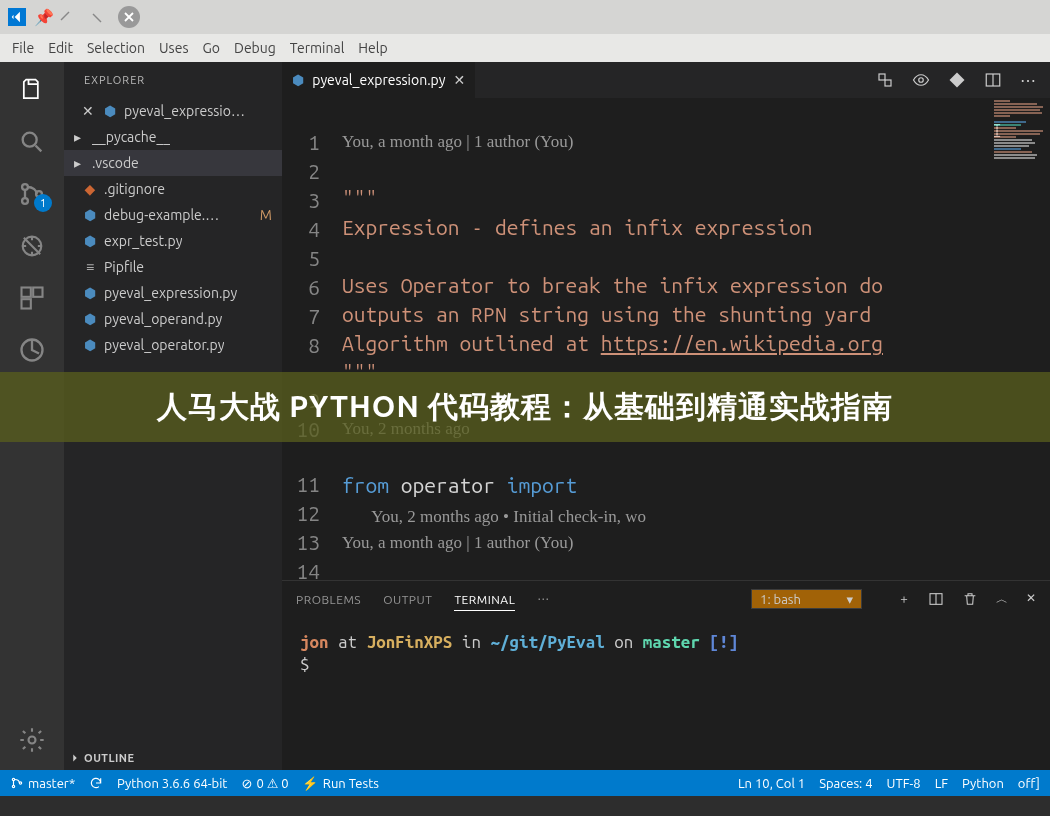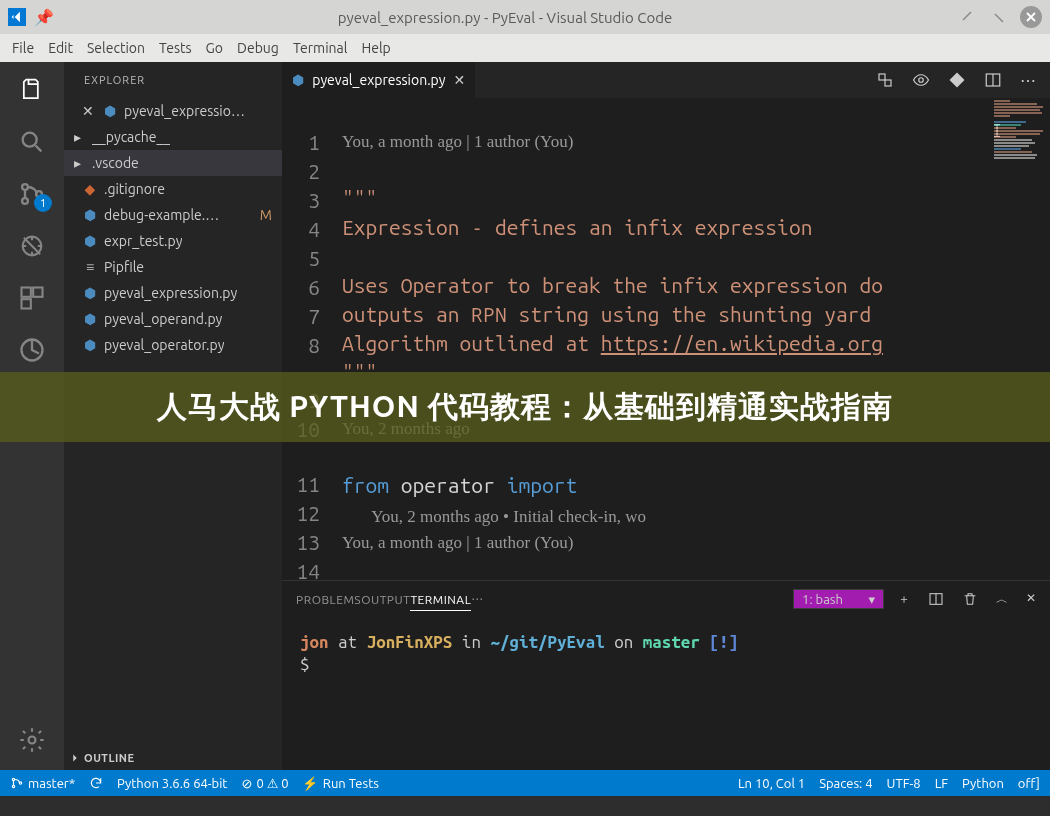--- a/index.html
+++ b/index.html
@@ -62,26 +62,26 @@
 .c-kw { color: #569cd6; }
 .minimap { width: 58px; background: #1e1e1e; opacity: 0.6; font-size: 2px; line-height: 2px; color: #ce9178; overflow: hidden; padding: 2px; }
 .mm-line { height: 2px; margin-bottom: 1px; }
 .cursor-ibeam { position: absolute; left: 710px; top: 22px; width: 2px; height: 18px; color: #fff; font-size: 18px; }
 
 
 .overlay-banner { position: absolute; left: 0; right: 0; top: 372px; height: 70px; background: rgba(90,95,30,0.75); display: flex; align-items: center; justify-content: center; color: #fff; font-size: 30px; font-weight: 700; letter-spacing: 1px; z-index: 50; pointer-events: none; }
 
 
 .panel { height: 190px; background: #1e1e1e; border-top: 1px solid #333; display: flex; flex-direction: column; }
-.panel-tabs { height: 36px; display: flex; align-items: center; padding: 0 14px; color: #969696; font-size: 12px; }
+.panel-tabs { height: 36px; display: flex; align-items: center; padding: 0 14px; gap: 22px; color: #969696; font-size: 12px; }
 .panel-tab { cursor: pointer; letter-spacing: 0.5px; }
 .panel-tab.active { color: #fff; border-bottom: 1px solid #fff; padding-bottom: 4px; margin-bottom: -5px; }
 .panel-dots { cursor: pointer; }
 .panel-spacer { flex: 1; }
-.term-select { background: #a21caf; color: #ccc; border: 1px solid #3c3c3c; padding: 2px 40px 2px 8px; font-size: 13px; position: relative; cursor: pointer; }
+.term-select { background: #a16207; color: #ccc; border: 1px solid #3c3c3c; padding: 2px 60px 2px 8px; font-size: 13px; position: relative; cursor: pointer; }
 .term-select::after { content: "▾"; position: absolute; right: 8px; }
 .panel-actions { display: flex; gap: 18px; margin-left: 14px; color: #ccc; }
 .panel-action { cursor: pointer; display: flex; }
 .terminal { flex: 1; padding: 14px 18px; font-family: "Ubuntu Mono", Consolas, monospace; font-size: 17px; line-height: 22px; color: #ccc; }
 .t-user { color: #d7875f; font-weight: 700; margin-top: 31px; }
 .t-at { color: #ccc; }
 .t-host { color: #d7af5f; font-weight: 700; }
 .t-path { color: #5fafd7; font-weight: 700; }
 .t-branch { color: #5fd7af; font-weight: 700; }
 .t-flag { color: #5f87d7; font-weight: 700; }
@@ -99,21 +99,20 @@
 </head>
 <body>
 
 <div class="titlebar">
   <div class="titlebar-icon">
     <svg viewBox="0 0 24 24" fill="#fff">
         <path d="M17 3l-9 9 9 9V3zM6 8l-3 4 3 4V8z"></path>
       </svg>
   </div>
   <span class="pin-icon">📌</span>
-  <div class="title-text">pyeval_expression.py - PyEval - Visual Studio Code</div>
   <div class="window-controls">
     <div class="window-btn">
         <svg width="14" height="14" viewBox="0 0 14 14" stroke="#888" stroke-width="1.5" fill="none">
           <path d="M3 10l8-8"></path>
         </svg>
       </div>
     <div class="window-btn">
         <svg width="14" height="14" viewBox="0 0 14 14" stroke="#888" stroke-width="1.5" fill="none">
           <path d="M3 4l8 8"></path>
         </svg>
@@ -123,21 +122,21 @@
           <path d="M2 2l8 8M10 2l-8 8"></path>
         </svg>
       </div>
   </div>
 </div>
 
 <div class="menubar">
   <span class="menu-item">File</span>
   <span class="menu-item">Edit</span>
   <span class="menu-item">Selection</span>
-  <span class="menu-item">Tests</span>
+  <span class="menu-item">Uses</span>
   <span class="menu-item">Go</span>
   <span class="menu-item">Debug</span>
   <span class="menu-item">Terminal</span>
   <span class="menu-item">Help</span>
 </div>
 
 <div class="main">
 
   <div class="activity-bar">
     <div class="activity-icon active">

